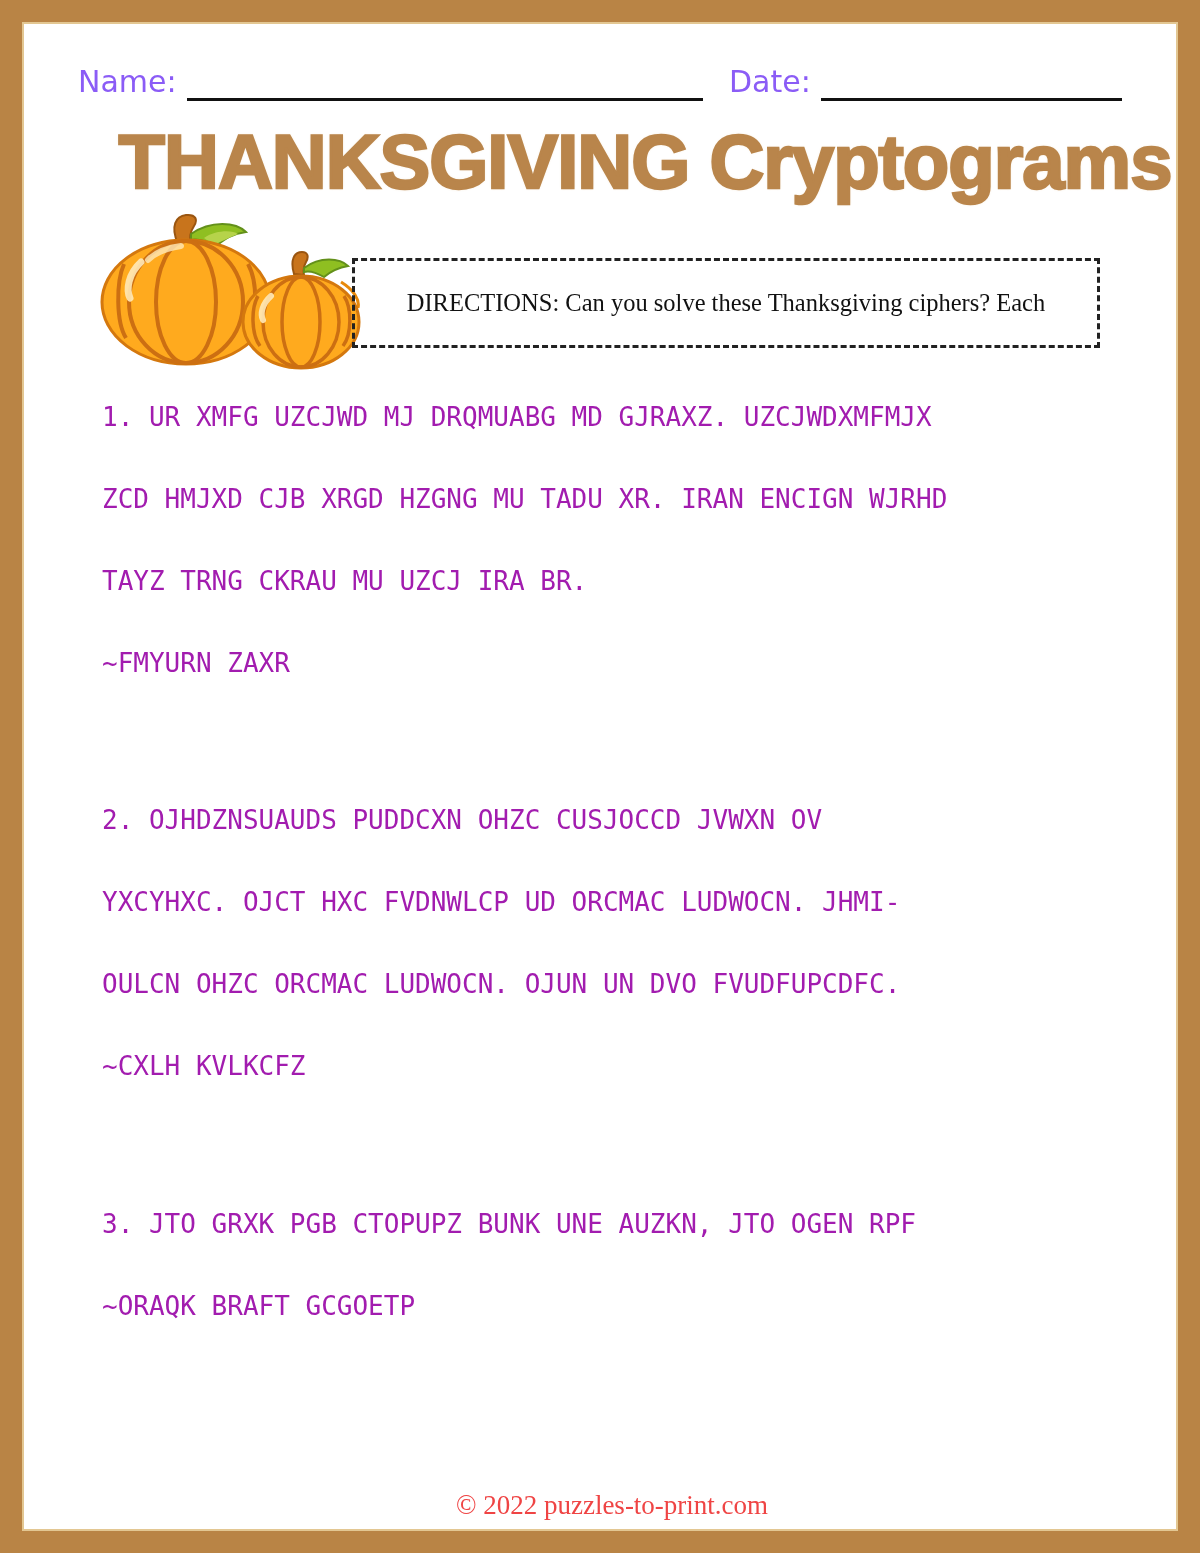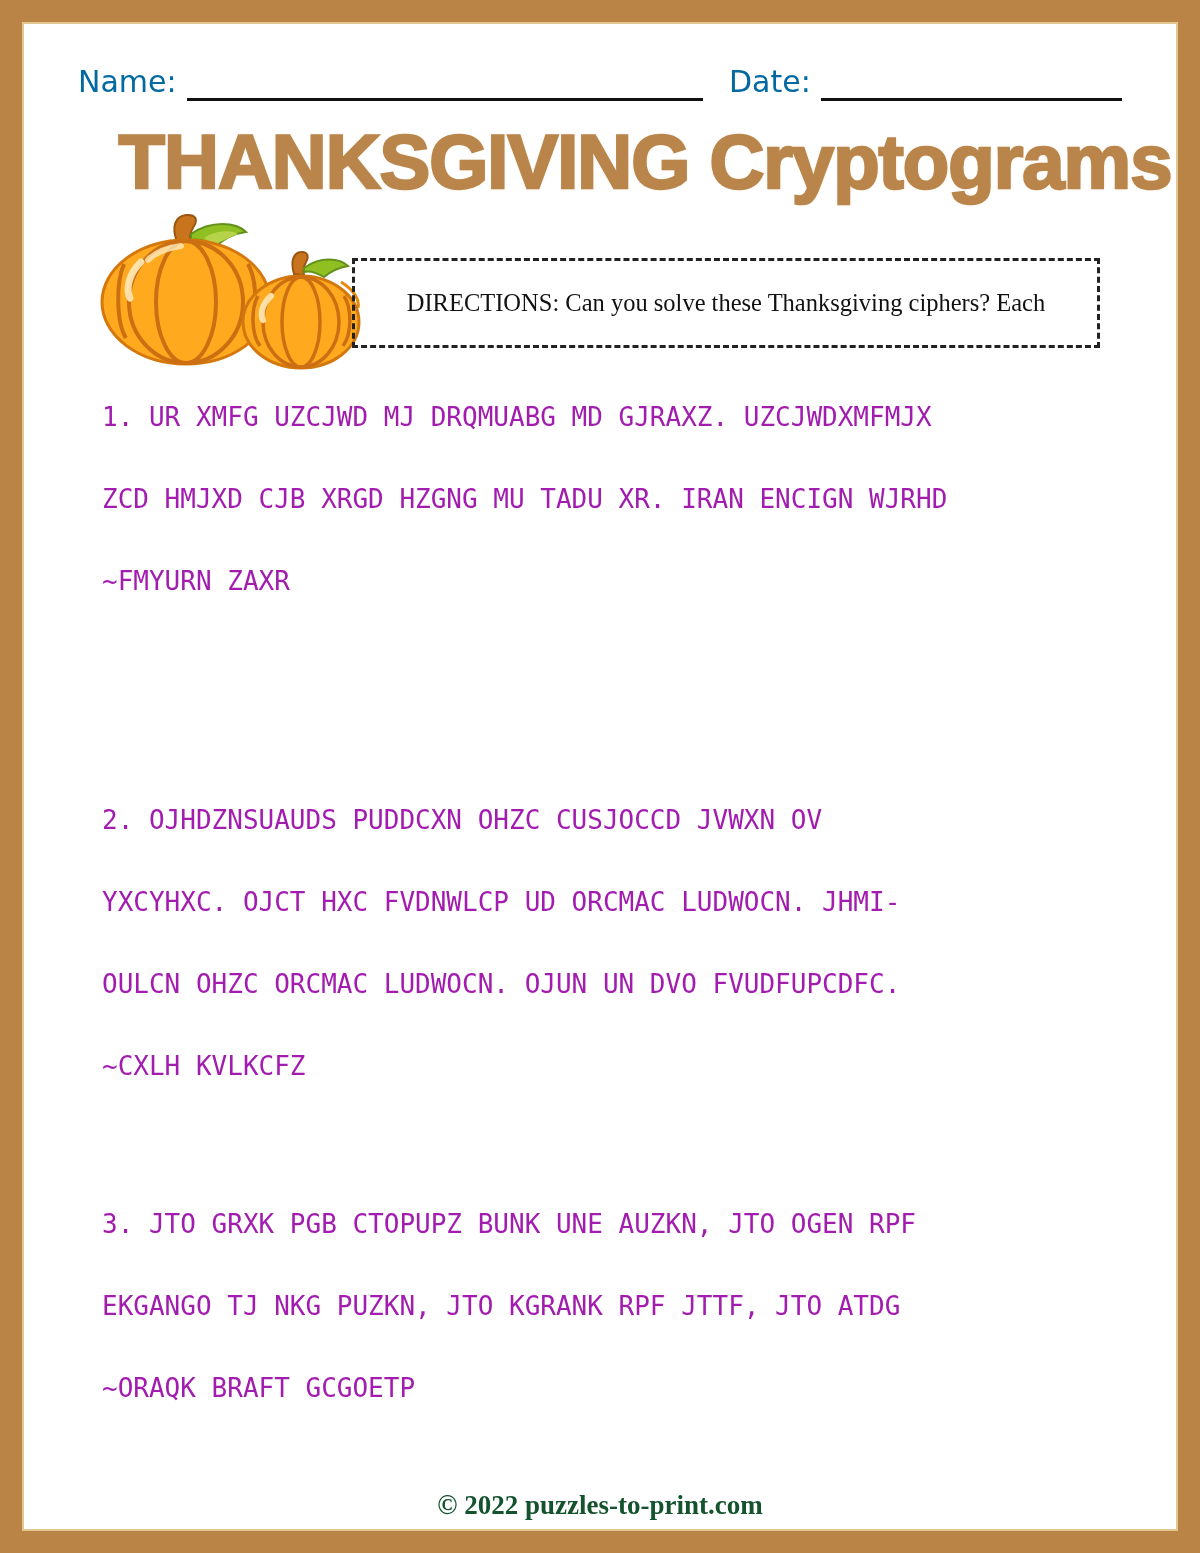--- a/index.html
+++ b/index.html
@@ -17,21 +17,21 @@
     position:absolute; inset:0;
     border:2px solid #E3C globalization;
     border:2px solid #E3C792;
     pointer-events:none;
   }
 
   
   .header-row {
     position:absolute; left:56px; right:56px; top:40px;
     display:flex; align-items:flex-end;
-    font-size:30px; color:#0369a1;
+    font-size:30px; color:#8b5cf6;
   }
   .hdr-label { white-space:nowrap; padding-bottom:2px; }
   .writein-line { border-bottom:3px solid #111; height:36px; }
   .name-line { width:552px; margin:0 26px 0 10px; }
   .date-line { width:322px; margin-left:10px; }
 
   
   .title {
     position:absolute; top:96px; left:0; width:100%;
     margin:0; text-align:center;
@@ -69,24 +69,24 @@
     font-family:"DejaVu Sans Mono","Liberation Mono", monospace;
     font-size:26px; color:#a21caf;
   }
   .puzzle .cline { height:82px; line-height:60px; white-space:nowrap; }
   .p1 { top:365px; }
   .p2 { top:768px; }
   .p3 { top:1172px; }
 
   
   .footer {
-    position:absolute; left:0; bottom:10px; width:100%;
+    position:absolute; left:12px; bottom:10px; width:100%;
     text-align:center;
     font-family:"Liberation Serif", serif;
-    font-size:27px; color:#14532d;font-weight:bold;
+    font-size:27px; color:#ef4444;
   }
 </style>
 </head>
 <body>
 
 <div class="page">
 
   <div class="header-row">
     <span class="hdr-label">Name:</span>
     <span class="writein-line name-line"></span>
@@ -126,31 +126,31 @@
     </svg>
   </div>
 
   <div class="directions-box">
     <div>DIRECTIONS: Can you solve these Thanksgiving ciphers?  Each</div>
   </div>
 
   <div class="puzzle p1">
     <div class="cline">1. UR XMFG UZCJWD MJ DRQMUABG MD GJRAXZ. UZCJWDXMFMJX</div>
     <div class="cline">ZCD HMJXD CJB XRGD HZGNG MU TADU XR. IRAN ENCIGN WJRHD</div>
+    <div class="cline">TAYZ TRNG CKRAU MU UZCJ IRA BR.</div>
     <div class="cline">~FMYURN ZAXR</div>
   </div>
 
   <div class="puzzle p2">
     <div class="cline">2. OJHDZNSUAUDS PUDDCXN OHZC CUSJOCCD JVWXN OV</div>
     <div class="cline">YXCYHXC. OJCT HXC FVDNWLCP UD ORCMAC LUDWOCN. JHMI-</div>
     <div class="cline">OULCN OHZC ORCMAC LUDWOCN. OJUN UN DVO FVUDFUPCDFC.</div>
     <div class="cline">~CXLH KVLKCFZ</div>
   </div>
 
   <div class="puzzle p3">
     <div class="cline">3. JTO GRXK PGB CTOPUPZ BUNK UNE AUZKN, JTO OGEN RPF</div>
-    <div class="cline">EKGANGO TJ NKG PUZKN, JTO KGRANK RPF JTTF, JTO ATDG</div>
     <div class="cline">~ORAQK BRAFT GCGOETP</div>
   </div>
 
   <div class="footer">© 2022 puzzles-to-print.com</div>
 
 </div>
 
 </body></html>

